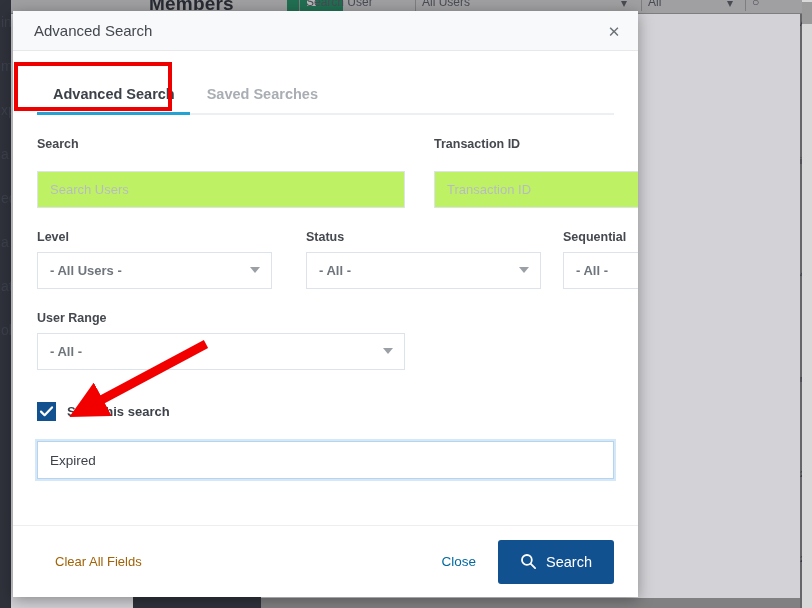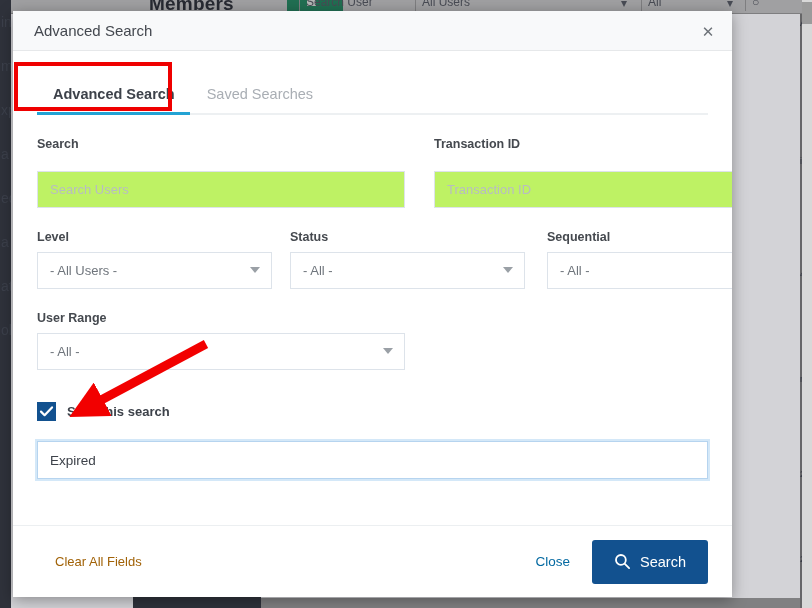--- a/index.html
+++ b/index.html
@@ -76,21 +76,21 @@
   }
   #bg-scroll-thumb {
     position:absolute; right:0; top:2px; width:10px; height:22px; background:#9b9b9b;
   }
   #bg-dim { position:absolute; inset:0; background:rgba(60,63,70,.18); }
 
   
   #modal {
     position: absolute;
     left: 13px; top: 11px;
-    width: 719px; height: 586px;
+    width: 625px; height: 586px;
     background: #ffffff;
     box-shadow: 0 3px 14px rgba(0,0,0,.35);
     display: flex; flex-direction: column;
   }
   #modal-header {
     position: relative;
     height: 40px; flex: 0 0 40px;
     background: #f8f9fa;
     border-bottom: 1px solid #e6e8ea;
     display: flex; align-items: center;
@@ -124,21 +124,21 @@
     display: flex; align-items: flex-end;
   }
   .tab {
     font-size: 14.5px;
     padding: 0 16px 11px 16px;
     cursor: pointer;
     background: none; border: none;
     font-family: "Liberation Sans", sans-serif;
   }
   .tab.active { color: #3d424a; font-weight: bold; }
-  .tab.inactive { color: #a9aeb4; font-weight: normal; }
+  .tab.inactive { color: #a9aeb4; font-weight: bold; }
   #tab-underline {
     position: absolute;
     left: 0; bottom: -2px;
     width: 153px; height: 3px;
     background: #23a3d4;
   }
 
   
   .row { display: flex; margin-top: 22px; }
   .field-label {
@@ -149,39 +149,39 @@
     width: 100%; height: 37px;
     border: 1px solid #dde3ea;
     background: #bef264;
     font-size: 13px; color: #6f757c;
     padding: 0 12px;
     font-family: "Liberation Sans", sans-serif;
     outline: none;
     margin-top: 12px;
   }
   .ctl::placeholder { color: #b7bcc2; }
-  .select-wrap { position: relative; }
+  .select-wrap { position: relative; font-weight: bold; }
   .select-wrap .caret {
     position: absolute; right: 12px; top: 15px;
     width: 0; height: 0;
     border-left: 5px solid transparent;
     border-right: 5px solid transparent;
     border-top: 6px solid #9aa0a6;
     pointer-events: none;
   }
   .select-val {
     display: flex; align-items: center;
     height: 37px; border: 1px solid #dde3ea; background:#fff;
     font-size: 13px; color: #6f757c; padding: 0 28px 0 12px;
   }
 
   .col-2 { flex: 0 0 368px; }
   .col-2.right { margin-left: 29px; }
   .col-3 { flex: 0 0 235px; }
-  .col-3.mid { margin-left: 18px; }
+  .col-3.mid { margin-left: 34px; }
   .col-3.last { margin-left: 22px; }
   .col-date { flex: 0 0 368px; }
 
   
   #checkbox-row {
     display: flex; align-items: center;
     margin-top: 32px;
   }
   #save-checkbox {
     width: 19px; height: 19px;

